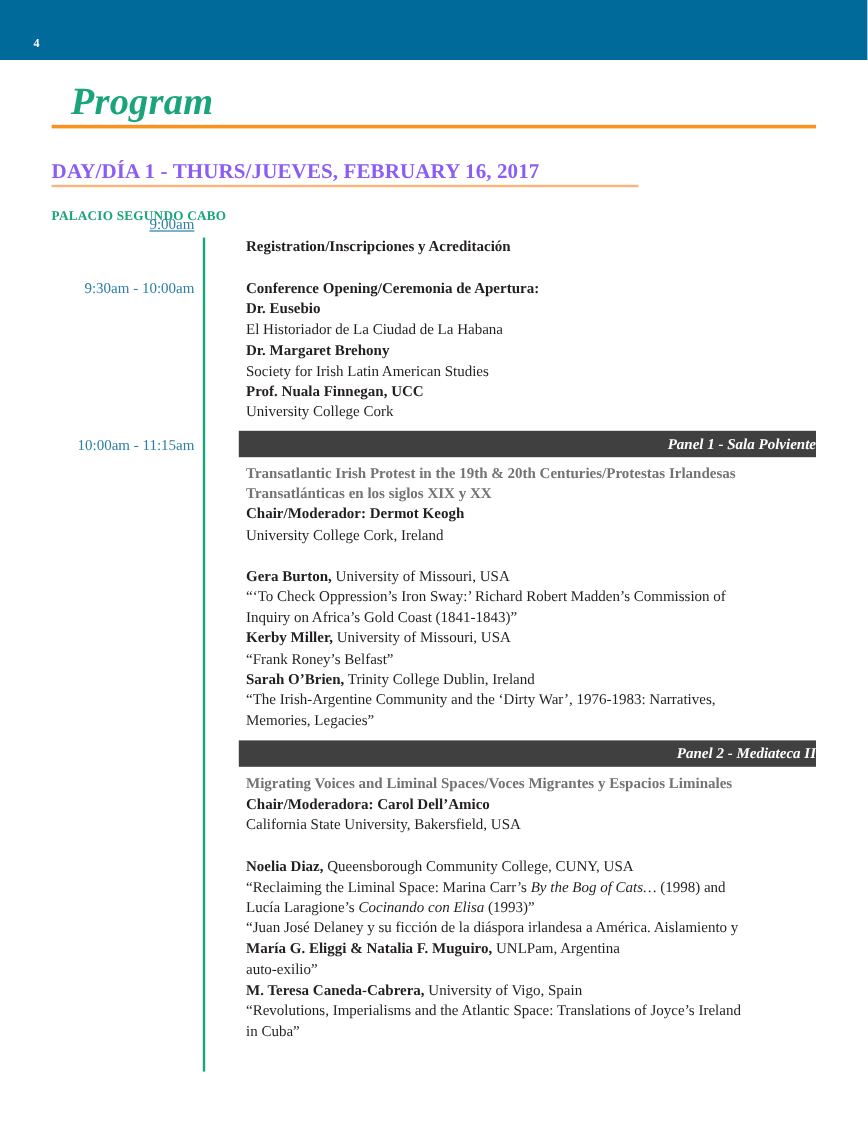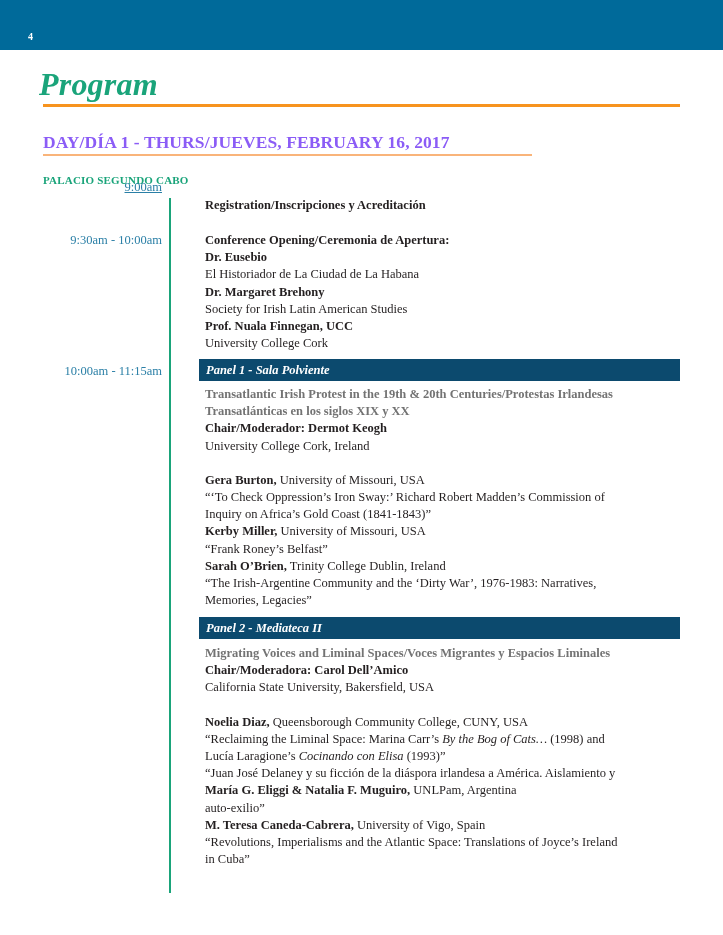--- a/index.html
+++ b/index.html
@@ -2,38 +2,38 @@
 <html><head>
   <meta charset="utf-8">
   <style>
     * { margin: 0; padding: 0; box-sizing: border-box; }
     html, body { width: 723px; height: 935px; background: #ffffff; overflow: hidden; }
     body { position: relative; font-family: "Liberation Serif", "DejaVu Serif", serif; color: #231f20; }
 
     .top-band { position: absolute; left: 0; top: 0; width: 723px; height: 50px; background: #006a9a; }
     .page-num { position: absolute; left: 28px; top: 31px; font-size: 10px; font-weight: bold; color: #ffffff; }
 
-    .page-title { position: absolute; left: 39px; top: 66px; font-size: 32px; font-style: italic; font-weight: bold; color: #1aa47a; letter-spacing: 0.2px; }
+    .page-title { position: absolute; left: 59px; top: 66px; font-size: 32px; font-style: italic; font-weight: bold; color: #1aa47a; letter-spacing: 0.2px; }
     .title-rule { position: absolute; left: 43px; top: 104px; width: 637px; height: 3px; background: #f7931e; }
 
     .day-heading { position: absolute; left: 43px; top: 132px; font-size: 17.5px; font-weight: bold; color: #8b5cf6; letter-spacing: 0.1px; }
     .day-rule { position: absolute; left: 43px; top: 154px; width: 489px; height: 2px; background: #f9b47a; }
     .venue { position: absolute; left: 43px; top: 162px; font-size: 11px; font-weight: bold; color: #1aa47a; letter-spacing: 0.2px; margin-top: 12px; }
 
     .timeline { position: absolute; left: 169px; top: 198px; width: 1.5px; height: 695px; background: #1aa47a; }
 
     .time { position: absolute; right: 561px; font-size: 12.5px; color: #2a7fa6; text-align: right; white-space: nowrap; }
 
     .block { position: absolute; left: 205px; width: 480px; font-size: 12.5px; line-height: 17.2px; }
     .bold { font-weight: bold; }
     .session-title { color: #737373; font-weight: bold; }
     .it { font-style: italic; }
     .gap { height: 17px; }
 
-    .panel-bar { position: absolute; left: 199px; width: 481px; height: 22px; background: #0c4a6e; color: #ffffff; font-style: italic; font-weight: bold; font-size: 12.5px; padding-left: 7px; line-height: 22px; }
+    .panel-bar { position: absolute; left: 199px; width: 481px; height: 22px; background: #404040; color: #ffffff; font-style: italic; font-weight: bold; font-size: 12.5px; padding-left: 7px; line-height: 22px; text-align: right; }
   </style>
 </head>
 <body>
 
 <div class="top-band">
   <span class="page-num">4</span>
 </div>
 
 <h1 class="page-title">Program</h1>
 <div class="title-rule"></div>

